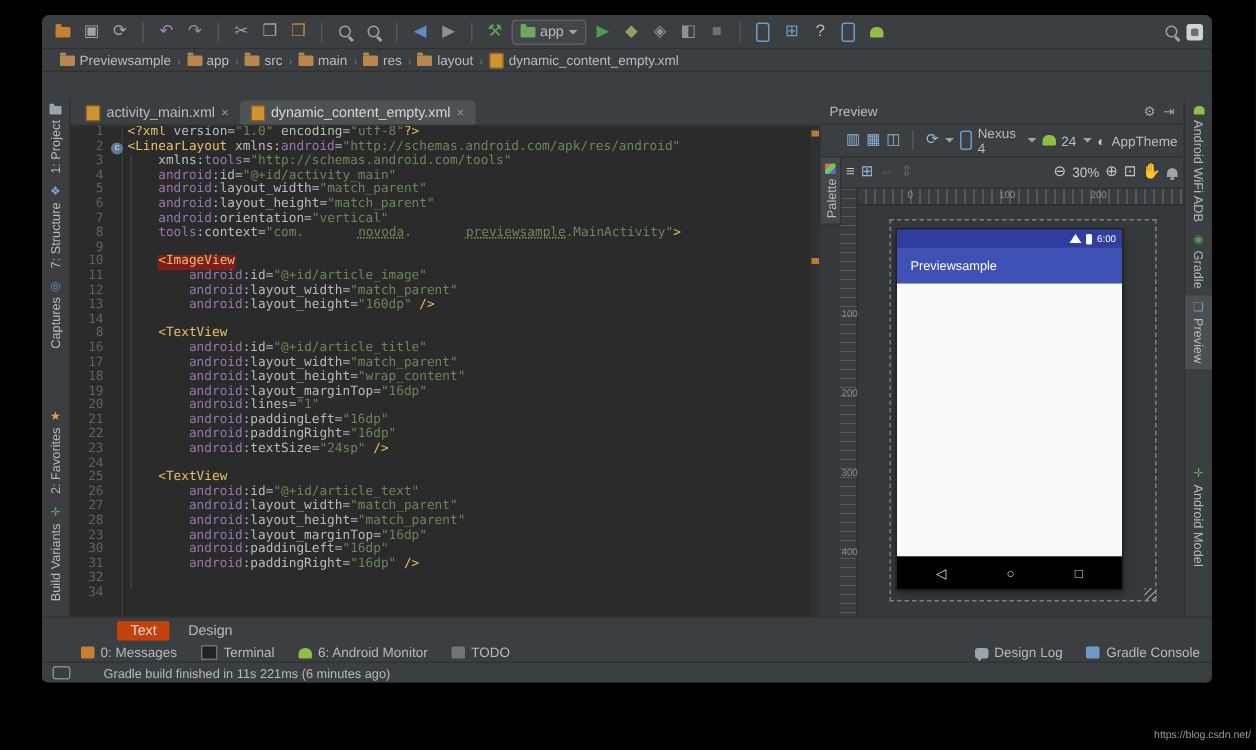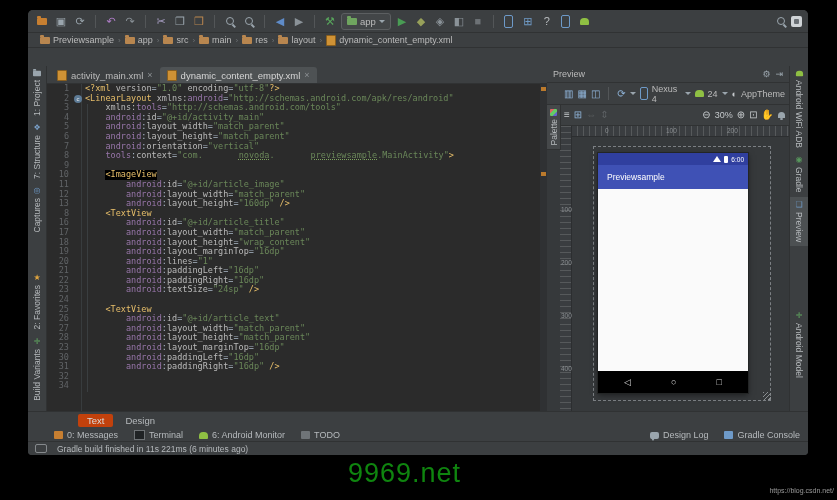--- a/index.html
+++ b/index.html
@@ -50,21 +50,21 @@
   .etab.active{background:#4e5254;color:#d6d6d6;}
   .etab .x{color:#8c9093;font-size:9px;}
   .code{flex:1;position:relative;font-family:"DejaVu Sans Mono",monospace;font-size:8.5px;line-height:9.6px;overflow:hidden;}
   .gutterline{position:absolute;left:34px;top:0;bottom:0;width:1px;background:#383c3e;}
   .iguide{position:absolute;left:40px;top:20px;height:288px;width:1px;background:#3a3e40;}
   .cl{display:flex;height:9.6px;white-space:pre;position:relative;}
   .lnum{width:22px;text-align:right;color:#606366;padding-right:4px;flex:none;}
   .gico{width:12px;flex:none;position:relative;}
   .seg-p{color:#a9b7c6}.seg-t{color:#e8bf6a}.seg-n{color:#9876aa}.seg-a{color:#bababa}
   .seg-v{color:#6a8759}.seg-u{color:#6a8759;text-decoration:underline dotted #7fa35f;padding-left:36px;}
-  .seg-h{color:#e8bf6a;background:#000000;}
+  .seg-h{color:#e8bf6a;background:#7f1d1d;}
   .compic{position:absolute;left:1px;top:1px;width:8px;height:8px;border-radius:50%;background:#5d7b96;color:#e8e8e8;font-size:6px;line-height:8px;text-align:center;font-family:"Liberation Sans",sans-serif;}
   .bulbic{position:absolute;left:2px;top:1px;width:7px;height:7px;border-radius:50%;background:#e8c24c;border:1px solid #9a7c1e;}
   .estripe{position:absolute;right:0;top:0;bottom:0;width:7px;background:#2f3133;}
   .emark{position:absolute;right:1px;width:5px;height:4px;background:#bb7a2c;}
   
   .pvpanel{flex:1;background:#3c3f41;display:flex;flex-direction:column;position:relative;overflow:hidden;}
   .pv-header{height:16px;display:flex;align-items:center;justify-content:space-between;padding:0 6px;font-size:9px;color:#bbb;border-bottom:1px solid #303233;flex:none;}
   .pv-hicons{display:flex;gap:5px;color:#9aa5ad;font-size:9px;}
   .pv-tb{display:flex;align-items:center;gap:4px;padding:0 4px 0 17px;border-bottom:1px solid #303233;font-size:9px;color:#bbb;flex:none;}
   .pv-tb1{height:21px;}
@@ -97,21 +97,21 @@
   .toolgrp{display:flex;align-items:center;gap:16px;}
   .toolgrp.left{margin-left:18px;}
   .toolgrp.right{margin-left:auto;}
   .twbtn{display:flex;align-items:center;gap:4px;}
   .msgic{width:9px;height:8px;background:#c77f31;border-radius:1px;}
   .termic{width:9px;height:8px;background:#202325;border:1px solid #6e7275;}
   .todoic{width:9px;height:8px;background:#6f7478;border-radius:1px;}
   .bub{width:9px;height:7px;background:#9aa5ad;border-radius:2px;position:relative;}
   .bub::after{content:"";position:absolute;left:1px;bottom:-2px;border-left:2px solid transparent;border-right:2px solid transparent;border-top:3px solid #9aa5ad;}
   .consic{width:9px;height:8px;background:#6e9ac8;border-radius:1px;}
-  .statusbar{position:absolute;left:0;right:0;bottom:0;height:13px;background:#3c3f41;border-top:1px solid #303233;display:flex;align-items:center;font-size:8.5px;color:#b6babd;padding:0 7px;gap:10px;}
+  .statusbar{position:absolute;left:0;right:0;bottom:0;height:13px;background:#3c3f41;border-top:1px solid #303233;display:flex;align-items:center;font-size:8.5px;color:#b6babd;padding:0 7px;gap:22px;}
   .togglic{width:10px;height:7px;border:1px solid #85898c;border-radius:2px;flex:none;}
   .st-right{margin-left:auto;display:flex;align-items:center;gap:10px;}
   .dim{color:#7d8184;}
   .lockic{width:6px;height:5px;background:#85898c;border-radius:1px;position:relative;display:inline-block;}
   .lockic::before{content:"";position:absolute;left:1px;top:-3px;width:4px;height:3px;border:1px solid #85898c;border-bottom:none;border-radius:2px 2px 0 0;box-sizing:border-box;}
   .scrnic{width:8px;height:6px;border:1px solid #85898c;border-radius:1px;display:inline-block;}
   
   .wm{position:absolute;left:348px;top:458px;font-size:27px;color:#0f850f;letter-spacing:1px;}
   .wm-url{position:absolute;right:3px;top:487px;font-size:7px;color:#9a9a9a;}
 </style>
@@ -265,20 +265,21 @@
               <div class="cl"><span class="lnum">4</span><span class="gico"></span><span class="seg-p">    </span><span class="seg-n">android</span><span class="seg-p">:</span><span class="seg-a">id</span><span class="seg-p">=</span><span class="seg-v">"@+id/activity_main"</span></div>
               <div class="cl"><span class="lnum">5</span><span class="gico"></span><span class="seg-p">    </span><span class="seg-n">android</span><span class="seg-p">:</span><span class="seg-a">layout_width</span><span class="seg-p">=</span><span class="seg-v">"match_parent"</span></div>
               <div class="cl"><span class="lnum">6</span><span class="gico"></span><span class="seg-p">    </span><span class="seg-n">android</span><span class="seg-p">:</span><span class="seg-a">layout_height</span><span class="seg-p">=</span><span class="seg-v">"match_parent"</span></div>
               <div class="cl"><span class="lnum">7</span><span class="gico"></span><span class="seg-p">    </span><span class="seg-n">android</span><span class="seg-p">:</span><span class="seg-a">orientation</span><span class="seg-p">=</span><span class="seg-v">"vertical"</span></div>
               <div class="cl"><span class="lnum">8</span><span class="gico"></span><span class="seg-p">    </span><span class="seg-n">tools</span><span class="seg-p">:</span><span class="seg-a">context</span><span class="seg-p">=</span><span class="seg-v">"com.</span><span class="seg-u">novoda</span><span class="seg-v">.</span><span class="seg-u">previewsample</span><span class="seg-v">.MainActivity"</span><span class="seg-t">&gt;</span></div>
               <div class="cl"><span class="lnum">9</span><span class="gico"></span></div>
               <div class="cl"><span class="lnum">10</span><span class="gico"></span><span class="seg-p">    </span><span class="seg-h">&lt;ImageView</span></div>
               <div class="cl"><span class="lnum">11</span><span class="gico"></span><span class="seg-p">        </span><span class="seg-n">android</span><span class="seg-p">:</span><span class="seg-a">id</span><span class="seg-p">=</span><span class="seg-v">"@+id/article_image"</span></div>
               <div class="cl"><span class="lnum">12</span><span class="gico"></span><span class="seg-p">        </span><span class="seg-n">android</span><span class="seg-p">:</span><span class="seg-a">layout_width</span><span class="seg-p">=</span><span class="seg-v">"match_parent"</span></div>
               <div class="cl"><span class="lnum">13</span><span class="gico"></span><span class="seg-p">        </span><span class="seg-n">android</span><span class="seg-p">:</span><span class="seg-a">layout_height</span><span class="seg-p">=</span><span class="seg-v">"160dp"</span><span class="seg-t"> /&gt;</span></div>
+              <div class="cl"><span class="lnum">14</span><span class="gico"></span></div>
               <div class="cl"><span class="lnum">8</span><span class="gico"></span><span class="seg-p">    </span><span class="seg-t">&lt;TextView</span></div>
               <div class="cl"><span class="lnum">16</span><span class="gico"></span><span class="seg-p">        </span><span class="seg-n">android</span><span class="seg-p">:</span><span class="seg-a">id</span><span class="seg-p">=</span><span class="seg-v">"@+id/article_title"</span></div>
               <div class="cl"><span class="lnum">17</span><span class="gico"></span><span class="seg-p">        </span><span class="seg-n">android</span><span class="seg-p">:</span><span class="seg-a">layout_width</span><span class="seg-p">=</span><span class="seg-v">"match_parent"</span></div>
               <div class="cl"><span class="lnum">18</span><span class="gico"></span><span class="seg-p">        </span><span class="seg-n">android</span><span class="seg-p">:</span><span class="seg-a">layout_height</span><span class="seg-p">=</span><span class="seg-v">"wrap_content"</span></div>
               <div class="cl"><span class="lnum">19</span><span class="gico"></span><span class="seg-p">        </span><span class="seg-n">android</span><span class="seg-p">:</span><span class="seg-a">layout_marginTop</span><span class="seg-p">=</span><span class="seg-v">"16dp"</span></div>
               <div class="cl"><span class="lnum">20</span><span class="gico"></span><span class="seg-p">        </span><span class="seg-n">android</span><span class="seg-p">:</span><span class="seg-a">lines</span><span class="seg-p">=</span><span class="seg-v">"1"</span></div>
               <div class="cl"><span class="lnum">21</span><span class="gico"></span><span class="seg-p">        </span><span class="seg-n">android</span><span class="seg-p">:</span><span class="seg-a">paddingLeft</span><span class="seg-p">=</span><span class="seg-v">"16dp"</span></div>
               <div class="cl"><span class="lnum">22</span><span class="gico"></span><span class="seg-p">        </span><span class="seg-n">android</span><span class="seg-p">:</span><span class="seg-a">paddingRight</span><span class="seg-p">=</span><span class="seg-v">"16dp"</span></div>
               <div class="cl"><span class="lnum">23</span><span class="gico"></span><span class="seg-p">        </span><span class="seg-n">android</span><span class="seg-p">:</span><span class="seg-a">textSize</span><span class="seg-p">=</span><span class="seg-v">"24sp"</span><span class="seg-t"> /&gt;</span></div>
               <div class="cl"><span class="lnum">24</span><span class="gico"></span></div>
@@ -436,15 +437,14 @@
           </span>
         </div>
     </div>
 
     <div class="statusbar">
       <span class="togglic"></span>
       <span>Gradle build finished in 11s 221ms (6 minutes ago)</span>
     </div>
   </div>
 
-  <div class="wm">9969.net</div>
   <div class="wm-url">https://blog.csdn.net/</div>
 </div>
 
 </body></html>

